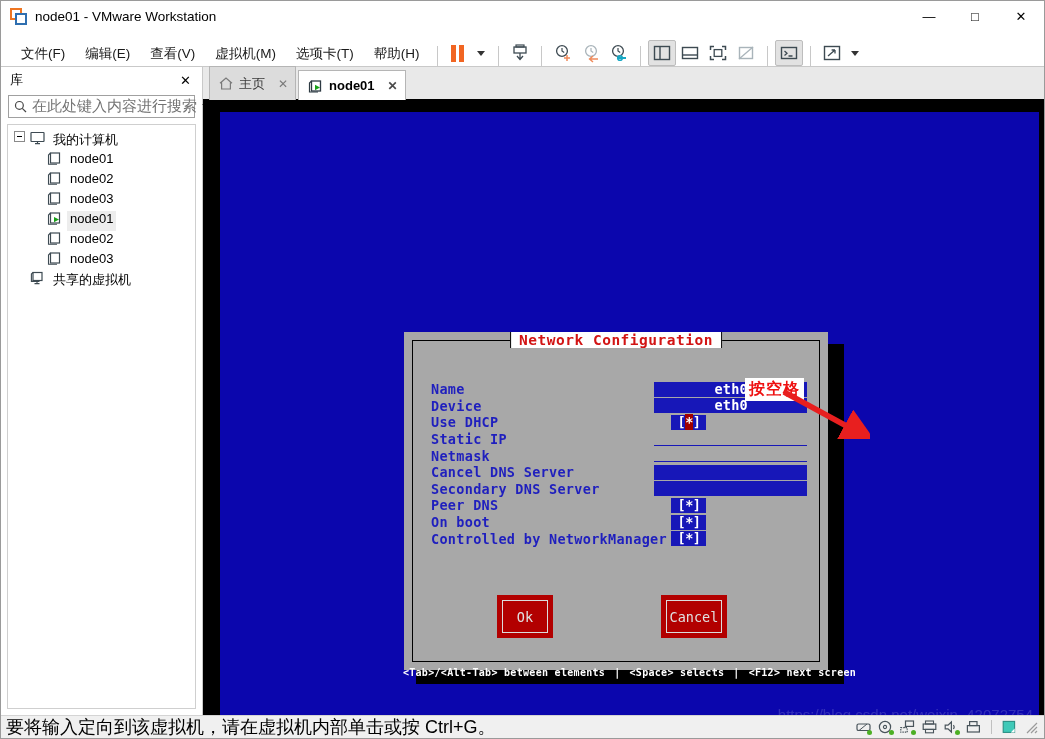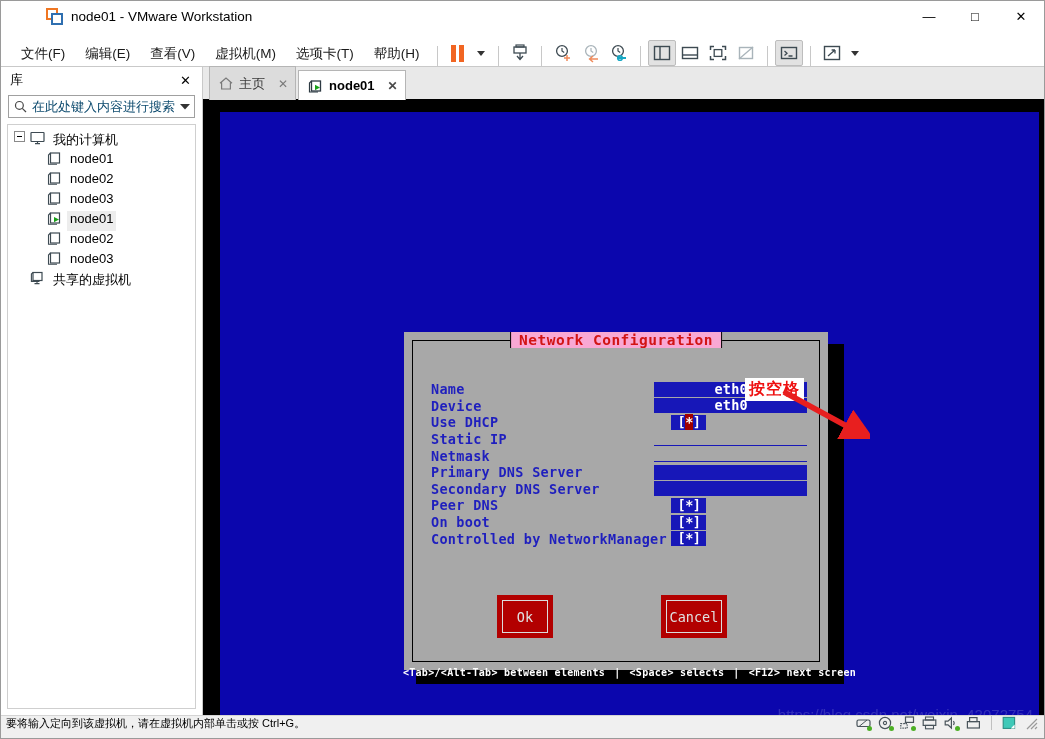--- a/index.html
+++ b/index.html
@@ -16,21 +16,20 @@
     border: 1px solid #9a9a9a;
     display: flex; flex-direction: column;
   }
 
   
   .titlebar {
     height: 31px; flex: 0 0 31px;
     background: #ffffff;
     display: flex; 
     position: relative;
-    margin-left: 36px;
   }
   .title-left { display: flex; align-items: center; padding-left: 9px; gap: 8px; }
   .app-icon { width: 17px; height: 17px; position: relative; }
   .app-icon .sq1 {
     position: absolute; left: 0; top: 0; width: 12px; height: 12px;
     border: 2px solid #ef7622; background: #fff;
   }
   .app-icon .sq2 {
     position: absolute; left: 5px; top: 5px; width: 12px; height: 12px;
     border: 2px solid #2f6fb0; background: #fff;
@@ -89,21 +88,21 @@
     height: 26px; display: flex; align-items: center;
     justify-content: space-between; padding: 0 8px 0 9px;
   }
   .lib-title { font-size: 13px; color: #000; }
   .lib-close { font-size: 13px; color: #000; padding: 0 3px; }
   .searchbox {
     margin: 2px 7px 6px 7px; height: 23px;
     border: 1px solid #a0a0a0; background: #fff;
     display: flex; align-items: center; padding: 0 5px; gap: 5px;
   }
-  .search-ph { font-size: 13px; color: #0c4a6e; flex: 1; white-space: nowrap; }
+  .search-ph { font-size: 15px; color: #737373; flex: 1; white-space: nowrap; }
   .tree {
     flex: 1 1 auto; margin: 0 6px 6px 6px;
     border: 1px solid #cfcfcf; background: #fff;
     padding: 6px 0 0 0; overflow: hidden;
   }
   .trow {
     height: 20px; display: flex; 
     font-size: 13px; color: #000; padding-left: 6px; gap: 5px;
     white-space: nowrap;
   }
@@ -161,21 +160,21 @@
     padding: 8px;
   }
   .tui-inner {
     width: 100%; height: 100%;
     border: 1px solid #000;
     position: relative;
     background: #a8a8a8;
   }
   .tui-title {
     position: absolute; top: -9px; left: 50%; transform: translateX(-50%);
-    background: #f9a8d4; color: #d21414;
+    background: #ffffff; color: #d21414;
     font-family: "DejaVu Sans Mono", monospace;
     font-size: 14.5px; font-weight: bold;
     padding: 0 9px; white-space: nowrap; letter-spacing: 0.5px;
   }
   .tui-title::before, .tui-title::after {
     content: ""; position: absolute; top: 0; bottom: 0; width: 1px; background: #000;
   }
   .tui-title::before { left: 0; }
   .tui-title::after { right: 0; }
 
@@ -255,22 +254,22 @@
   .watermark {
     position: absolute; right: 6px; bottom: -8px;
     font-size: 15px; color: rgba(255,255,255,0.16);
     font-family: "Liberation Sans", sans-serif;
     white-space: nowrap;
   }
 
   
   .statusbar {
     height: 23px; flex: 0 0 23px; background: #f0f0f0;
-    display: flex; align-items: flex-start; padding: 0 6px 0 5px;
-    font-size: 11px; color: #000;
+    display: flex; align-items: center; padding: 0 6px 0 5px;
+    font-size: 18px; color: #000;
     border-top: 1px solid #d4d4d4;
   }
   .status-text { flex: 1 1 auto; white-space: nowrap; }
   .status-icons { display: flex; align-items: center; gap: 7px; }
   .dev-ico { width: 15px; height: 14px; position: relative; }
   .dot {
     position: absolute; right: -1px; bottom: -1px;
     width: 5px; height: 5px; border-radius: 50%; background: #4caf24;
   }
   .sb-sep { width: 1px; height: 14px; background: #c0c0c0; margin: 0 3px; }
@@ -572,21 +571,21 @@
 
                 <div class="frow">
                   <span class="flabel">Netmask</span>
                   <span class="fval grayfield">
                       <span class="ul"></span>
                     </span>
                 </div>
 
 
                 <div class="frow">
-                  <span class="flabel">Primary DNS Server</span>
+                  <span class="flabel">Cancel DNS Server</span>
                   <span class="fval textfield empty"></span>
                 </div>
 
                 <div class="frow">
                   <span class="flabel">Secondary DNS Server</span>
                   <span class="fval textfield empty"></span>
                 </div>
 
                 <div class="frow">
                   <span class="flabel">Peer DNS</span>

